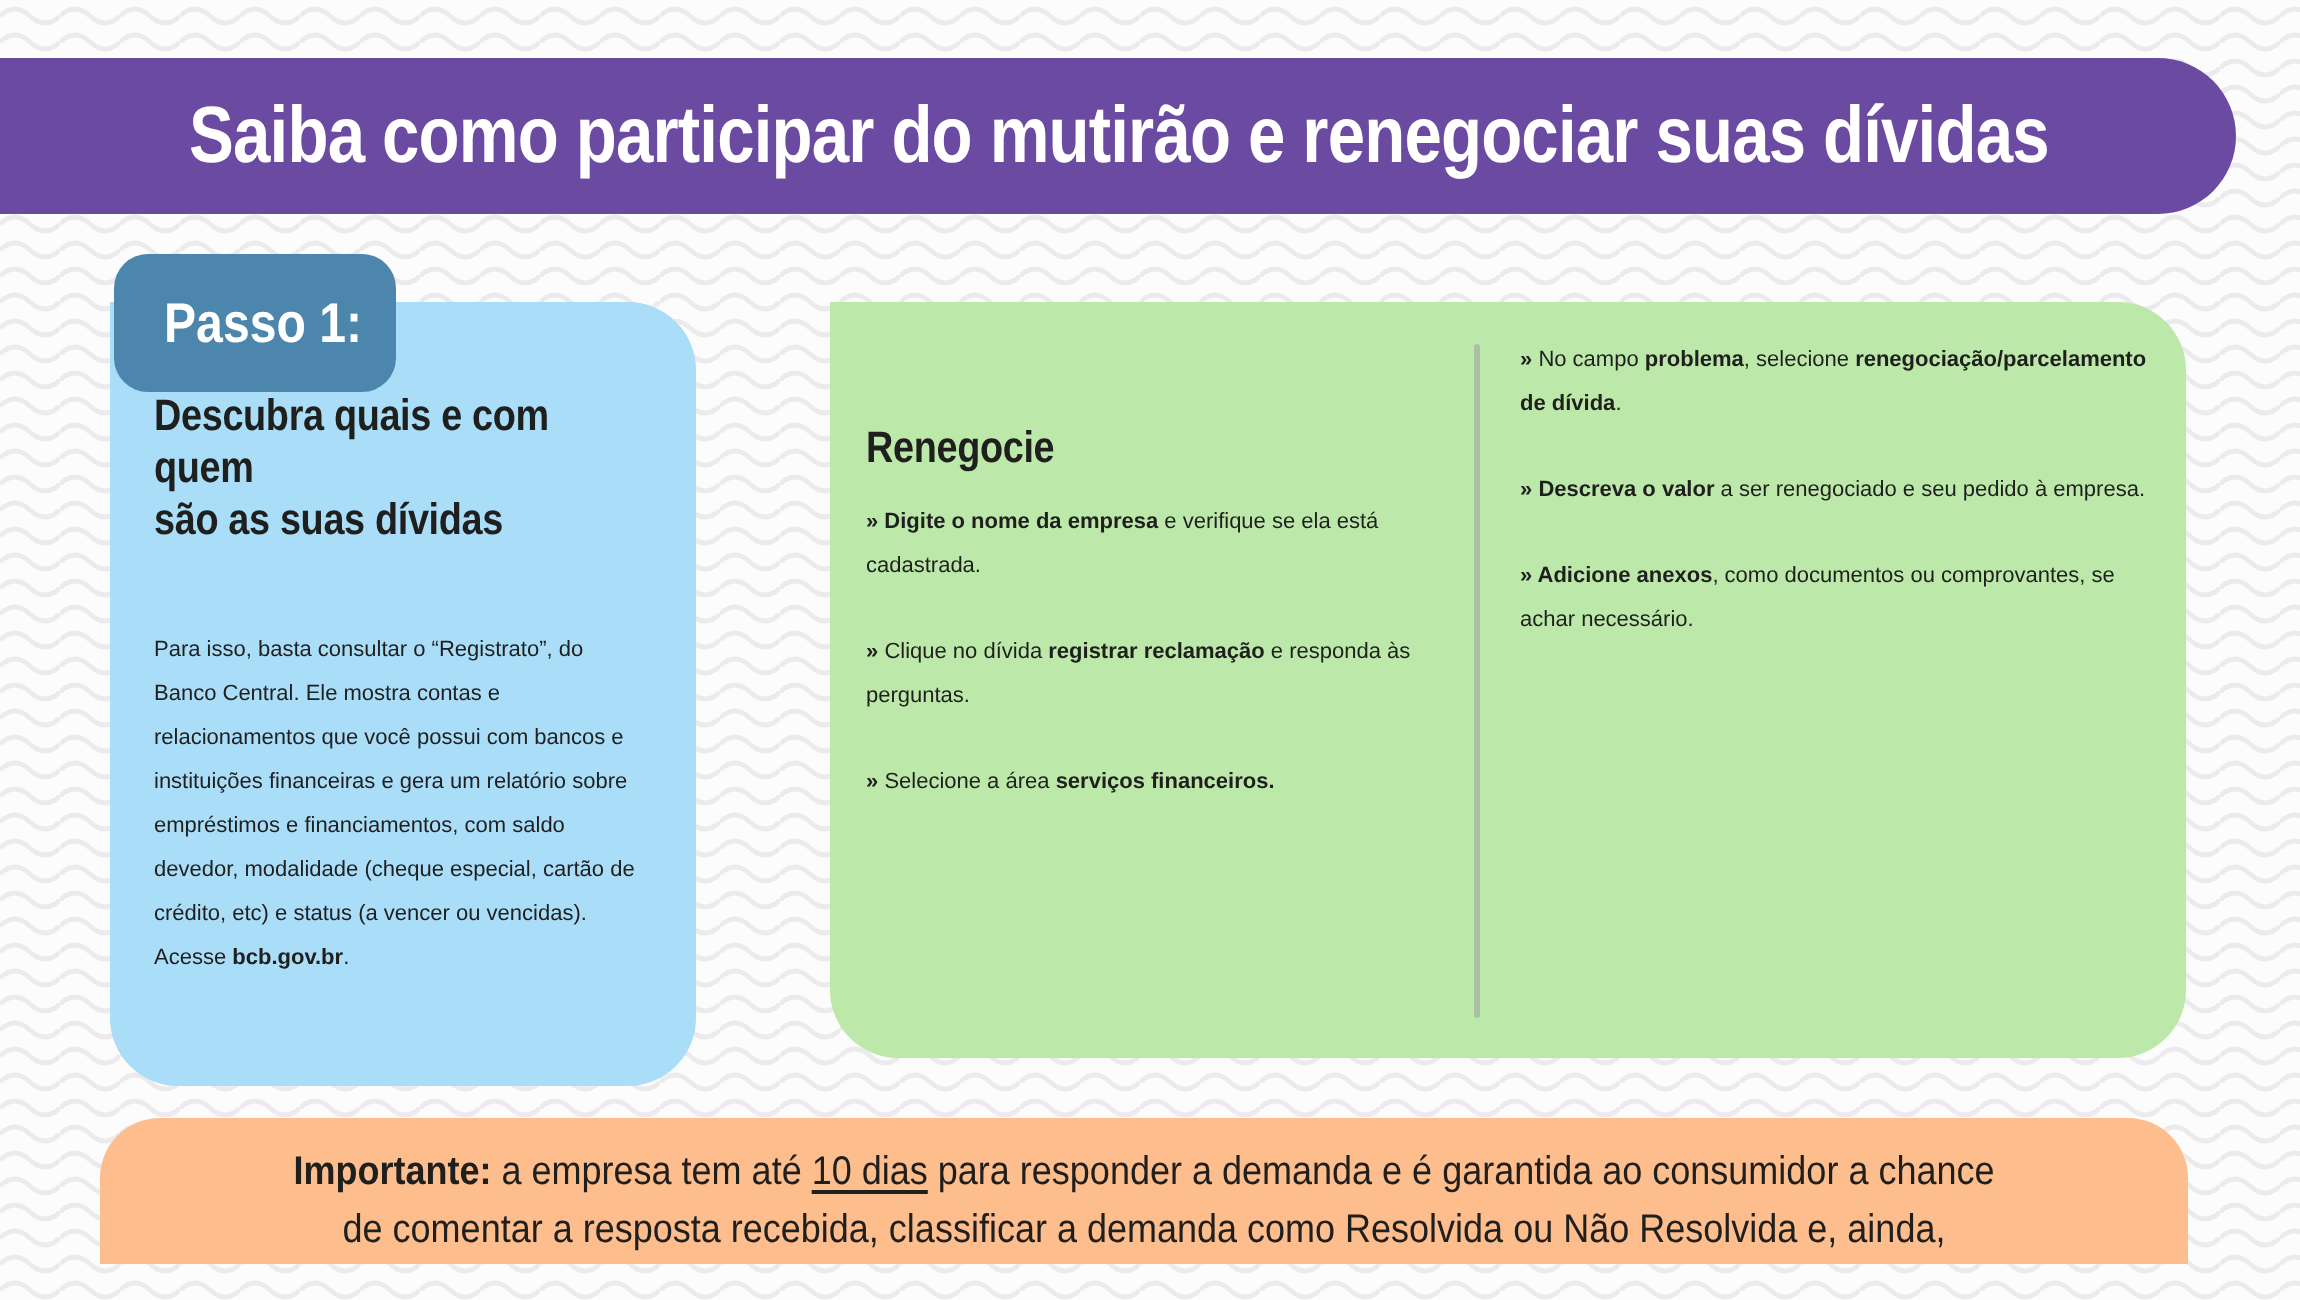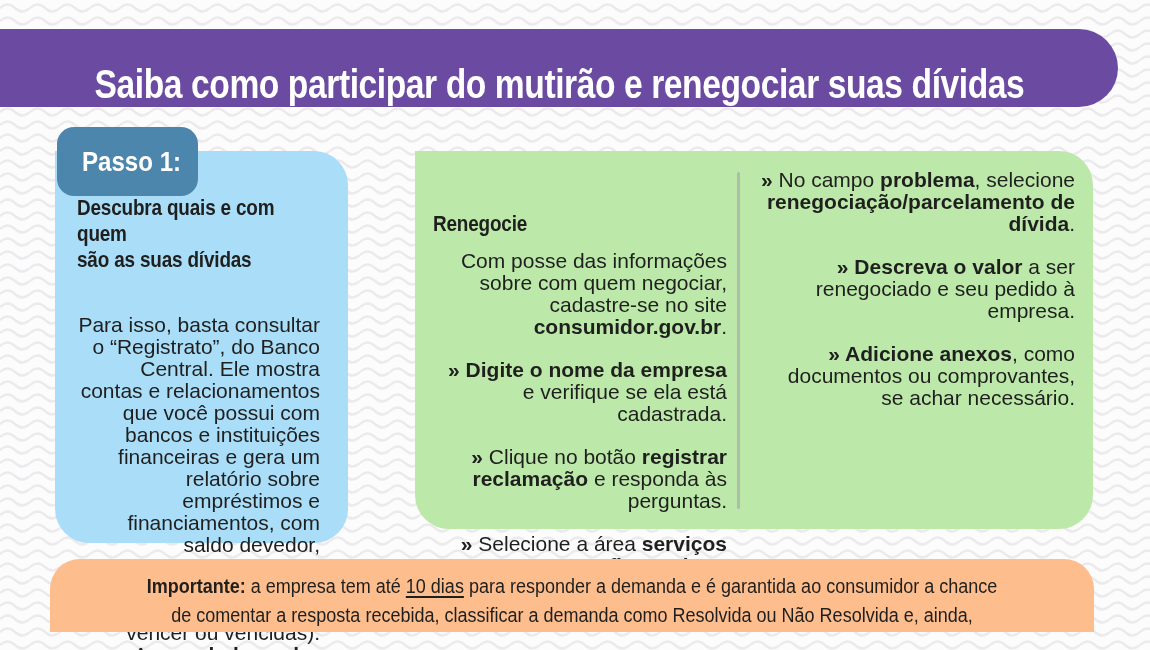--- a/index.html
+++ b/index.html
@@ -10,21 +10,21 @@
     color:var(--text,#1f1f1e);
   }
   .stage{position:relative;width:1150px;height:650px;overflow:hidden;}
   .bg-svg{position:absolute;left:0;top:0;z-index:0;}
 
   
   .header{
     position:absolute;left:0;top:29px;width:1118px;height:78px;z-index:2;
     background:var(--header-bg,#6b4ba1);
     border-radius:0 40px 40px 0;
-    display:flex;align-items:flex-end;justify-content:center;
+    display:flex;align-items:center;justify-content:center;
   }
   .header .title{
     color:#ffffff;font-weight:bold;font-size:40px;white-space:nowrap;
     transform:scaleX(0.84);transform-origin:50% 50%;
     letter-spacing:-0.5px;
   }
 
   
   .step-label{
     position:absolute;z-index:3;height:69px;width:141px;
@@ -50,21 +50,21 @@
     left:415px;top:151px;width:678px;height:378px;
     background:var(--step2-card-bg,#bce8aa);
   }
   .card-heading{
     font-weight:bold;font-size:22px;line-height:26px;
     white-space:pre-line;
     transform:scaleX(0.86);transform-origin:0 0;
     width:115%;
     letter-spacing:-0.2px;
   }
-  .body-copy{font-size:21px;line-height:22px;text-align:right;}
+  .body-copy{font-size:11px;line-height:22px;}
   .body-copy p{margin:0 0 21px 0;}
   #step1-card .body-copy{margin-top:41px;}
 
   .col-left{
     position:absolute;left:18px;top:44px;width:294px;margin-top:16px;
   }
   .col-left .body-copy{margin-top:13px;}
   .col-right{
     position:absolute;left:345px;top:18px;width:315px;
   }
@@ -119,23 +119,22 @@
     <div class="body-copy">
       <p><span>Para isso, basta consultar o “Registrato”, do Banco Central. Ele mostra contas e relacionamentos que você possui com bancos e instituições financeiras e gera um relatório sobre empréstimos e financiamentos, com saldo devedor, modalidade (cheque especial, cartão de crédito, etc) e status (a vencer ou vencidas). Acesse </span><span class="b">bcb.gov.br</span><span>.</span></p>
     </div>
   </div>
 
 
   <div class="card" id="step2-card">
     <div class="col-left">
       <div class="card-heading">Renegocie</div>
       <div class="body-copy">
-        <p><span>Com posse das informações sobre com quem negociar, cadastre-se no site </span><span class="b">consumidor.gov.br</span><span>.</span></p>
         <p><span class="b">» Digite o nome da empresa</span><span> e verifique se ela está cadastrada.</span></p>
-        <p><span class="b">» </span><span>Clique no botão </span><span class="b">registrar reclamação</span><span> e responda às perguntas.</span></p>
+        <p><span class="b">» </span><span>Clique no dívida </span><span class="b">registrar reclamação</span><span> e responda às perguntas.</span></p>
         <p><span class="b">» </span><span>Selecione a área </span><span class="b">serviços financeiros.</span></p>
       </div>
     </div>
 
     <div class="divider"></div>
 
     <div class="col-right">
       <div class="body-copy">
         <p><span class="b">» </span><span>No campo </span><span class="b">problema</span><span>, selecione </span><span class="b">renegociação/parcelamento de dívida</span><span>.</span></p>
         <p><span class="b">» </span><span class="b">Descreva o valor</span><span> a ser renegociado e seu pedido à empresa.</span></p>

